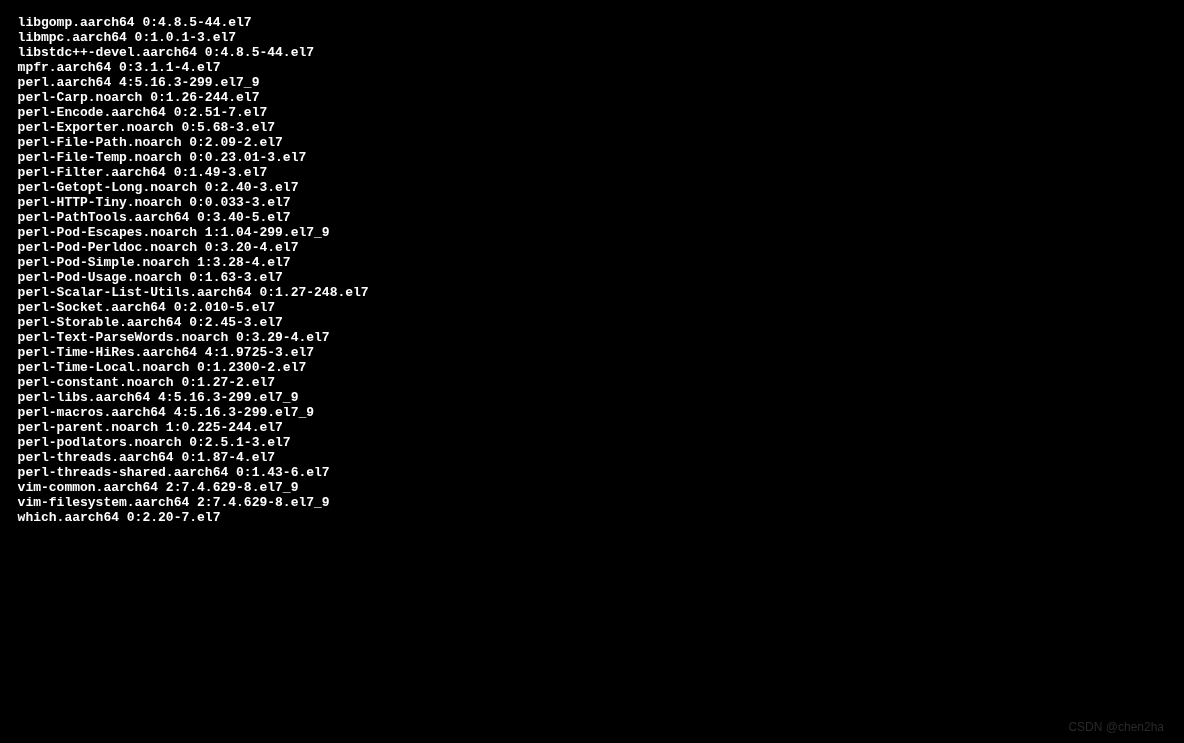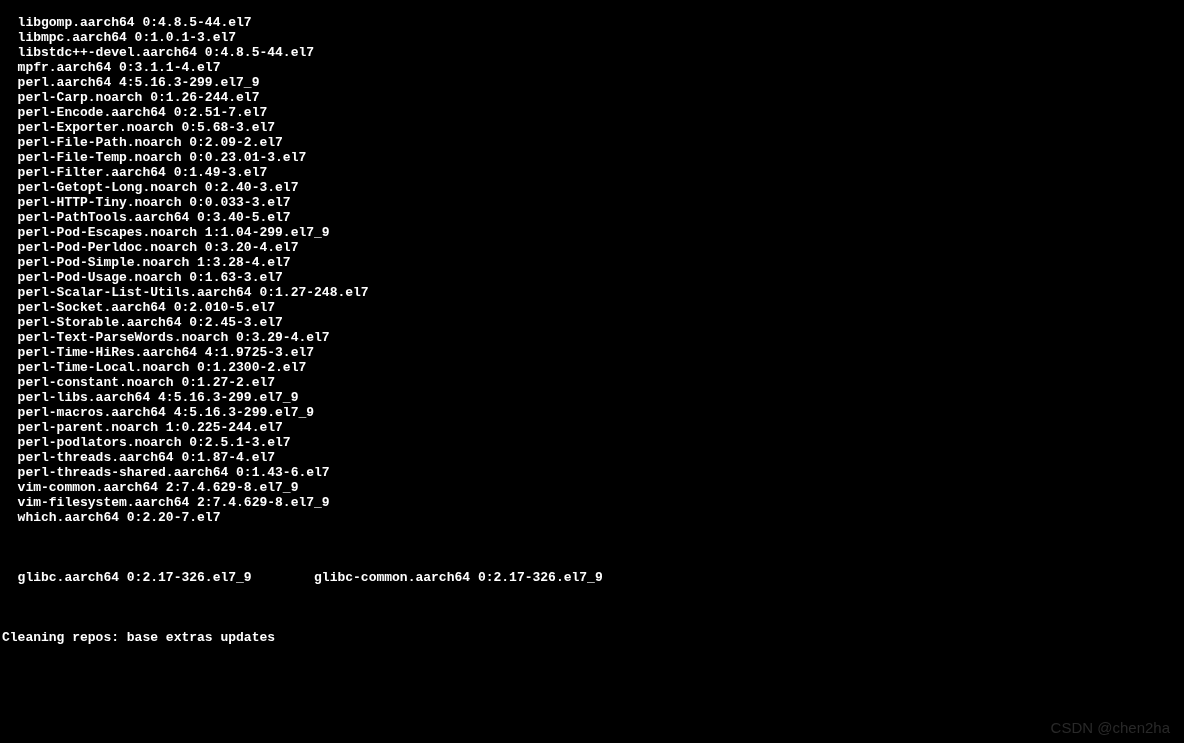--- a/index.html
+++ b/index.html
@@ -13,41 +13,39 @@
     font-size: 13px;
     line-height: 15px;
     overflow: hidden;
   }
   .terminal {
     padding: 0 2px;
     white-space: pre;
   }
   .watermark {
     position: absolute;
-    right: 14px;
+    right: 20px;
     bottom: 8px;
     color: #666666;
-    font-size: 15px;
+    font-size: 12px;
     opacity: 0.4;
     font-family: sans-serif;
   }
   .line {
     display: block;
     font-weight: bold;
   }
 </style>
 </head>
 <body>
 
 <div class="terminal">
 <div id="pkg-container"><span class="line">  libgomp.aarch64 0:4.8.5-44.el7</span><span class="line">  libmpc.aarch64 0:1.0.1-3.el7</span><span class="line">  libstdc++-devel.aarch64 0:4.8.5-44.el7</span><span class="line">  mpfr.aarch64 0:3.1.1-4.el7</span><span class="line">  perl.aarch64 4:5.16.3-299.el7_9</span><span class="line">  perl-Carp.noarch 0:1.26-244.el7</span><span class="line">  perl-Encode.aarch64 0:2.51-7.el7</span><span class="line">  perl-Exporter.noarch 0:5.68-3.el7</span><span class="line">  perl-File-Path.noarch 0:2.09-2.el7</span><span class="line">  perl-File-Temp.noarch 0:0.23.01-3.el7</span><span class="line">  perl-Filter.aarch64 0:1.49-3.el7</span><span class="line">  perl-Getopt-Long.noarch 0:2.40-3.el7</span><span class="line">  perl-HTTP-Tiny.noarch 0:0.033-3.el7</span><span class="line">  perl-PathTools.aarch64 0:3.40-5.el7</span><span class="line">  perl-Pod-Escapes.noarch 1:1.04-299.el7_9</span><span class="line">  perl-Pod-Perldoc.noarch 0:3.20-4.el7</span><span class="line">  perl-Pod-Simple.noarch 1:3.28-4.el7</span><span class="line">  perl-Pod-Usage.noarch 0:1.63-3.el7</span><span class="line">  perl-Scalar-List-Utils.aarch64 0:1.27-248.el7</span><span class="line">  perl-Socket.aarch64 0:2.010-5.el7</span><span class="line">  perl-Storable.aarch64 0:2.45-3.el7</span><span class="line">  perl-Text-ParseWords.noarch 0:3.29-4.el7</span><span class="line">  perl-Time-HiRes.aarch64 4:1.9725-3.el7</span><span class="line">  perl-Time-Local.noarch 0:1.2300-2.el7</span><span class="line">  perl-constant.noarch 0:1.27-2.el7</span><span class="line">  perl-libs.aarch64 4:5.16.3-299.el7_9</span><span class="line">  perl-macros.aarch64 4:5.16.3-299.el7_9</span><span class="line">  perl-parent.noarch 1:0.225-244.el7</span><span class="line">  perl-podlators.noarch 0:2.5.1-3.el7</span><span class="line">  perl-threads.aarch64 0:1.87-4.el7</span><span class="line">  perl-threads-shared.aarch64 0:1.43-6.el7</span><span class="line">  vim-common.aarch64 2:7.4.629-8.el7_9</span><span class="line">  vim-filesystem.aarch64 2:7.4.629-8.el7_9</span><span class="line">  which.aarch64 0:2.20-7.el7</span></div>
 <span class="line"> </span>
-<span class="line">  glibc.aarch64 0:2.17-326.el7_9        glibc-common.aarch64 0:2.17-326.el7_9</span>
 <span class="line"> </span>
-<span class="line">Cleaning repos: base extras updates</span>
 
 
 
 
 
 
 </div>
 
 <div class="watermark">CSDN @chen2ha</div>
 

